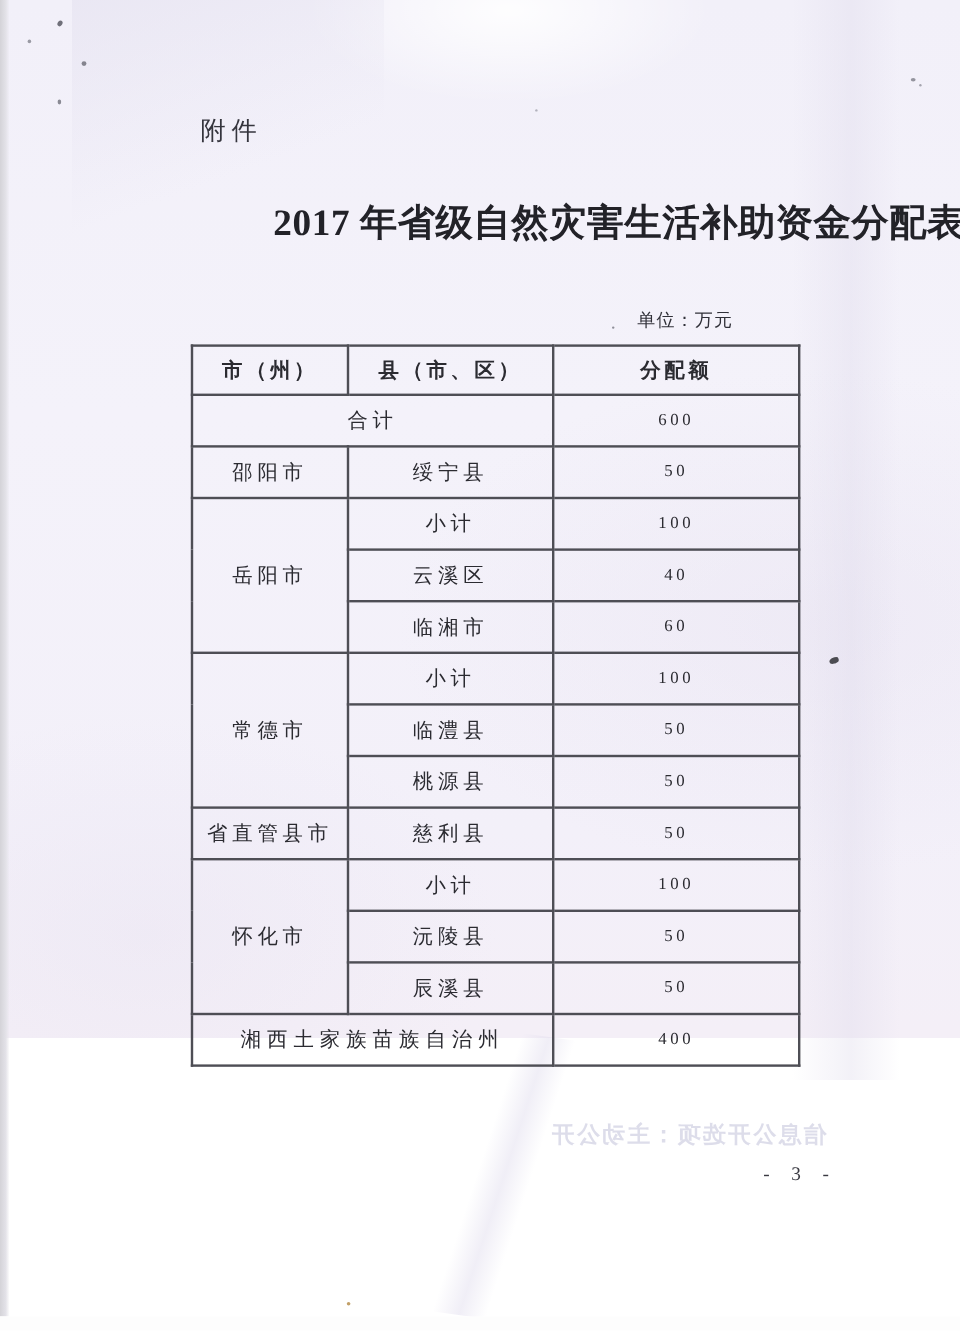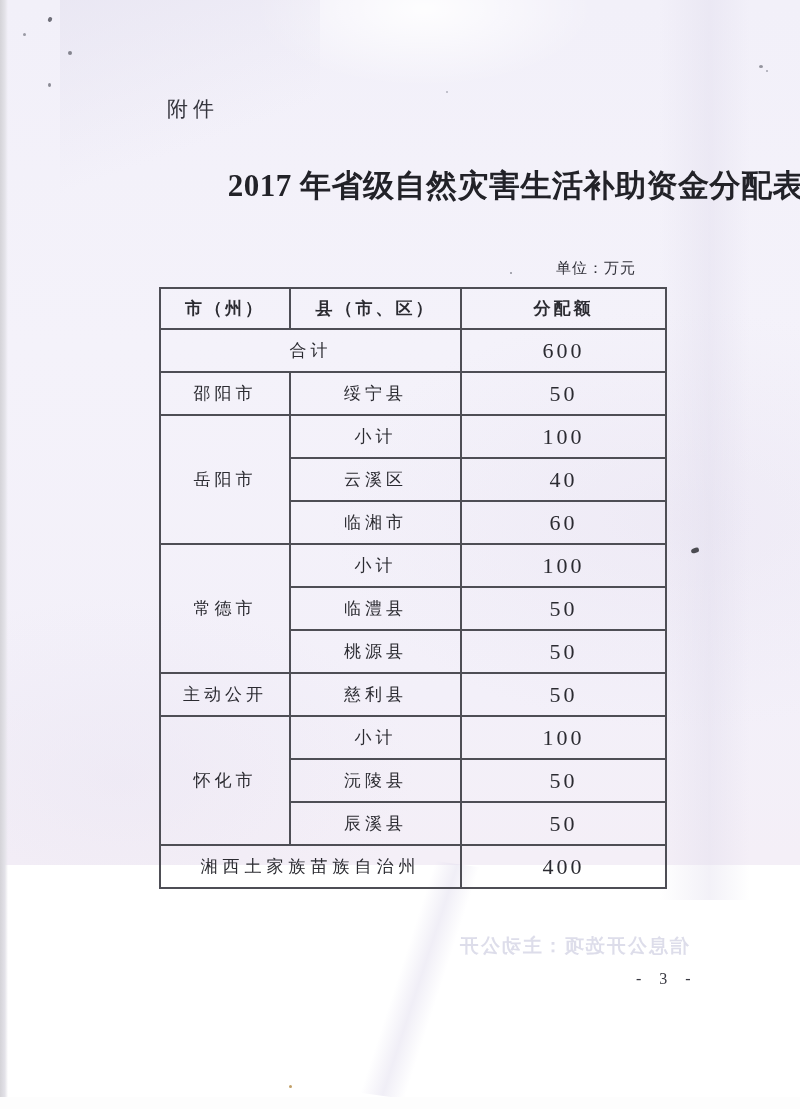--- a/index.html
+++ b/index.html
@@ -54,39 +54,39 @@
   }
   .doc-subtitle {
     position: absolute; left: 0; top: 217px; width: 800px;
     text-align: center;
     font-size: 19px; line-height: 24px; font-weight: bold;
     color: #26262c; letter-spacing: 1px;
   }
   .unit-note {
     position: absolute; left: 531px; top: 259px;
     font-size: 15px; line-height: 19px;
-    color: #303038; letter-spacing: 1px; margin-left: 25px;
+    color: #303038; letter-spacing: 1px;
   }
 
   table.alloc {
     position: absolute; left: 159px; top: 287px;
     width: 506px;
     border-collapse: collapse; table-layout: fixed;
   }
   table.alloc th, table.alloc td {
     border: 2px solid #4e4e55;
     text-align: center; vertical-align: middle;
     font-size: 17px; color: #2b2b31;
     padding: 0;
   }
   table.alloc th {
     height: 39px; font-weight: bold; letter-spacing: 3px;
   }
   table.alloc td { height: 41px; letter-spacing: 4px; }
-  table.alloc td.num { letter-spacing: 3px; font-size: 22px; margin-left: 39px; }
+  table.alloc td.num { letter-spacing: 3px; font-size: 14px; margin-left: 39px; }
   table.alloc td.wide-label { letter-spacing: 5px; }
 
   .bleed-text {
     position: absolute; left: 448px; top: 933px; width: 250px;
     transform: scaleX(-1);
     font-size: 19px; font-weight: bold; letter-spacing: 2px;
     color: rgba(141, 141, 187, 0.30);
     text-align: center;
     user-select: none;
   }
@@ -168,21 +168,21 @@
       <tr>
         <td>临澧县</td>
         <td class="num">50</td>
       </tr>
       <tr>
         <td>桃源县</td>
         <td class="num">50</td>
       </tr>
 
       <tr>
-        <td>主动公开</td>
+        <td>省直管县市</td>
         <td>慈利县</td>
         <td class="num">50</td>
       </tr>
 
       <tr>
         <td rowspan="3">怀化市</td>
         <td>小计</td>
         <td class="num">100</td>
       </tr>
       <tr>

